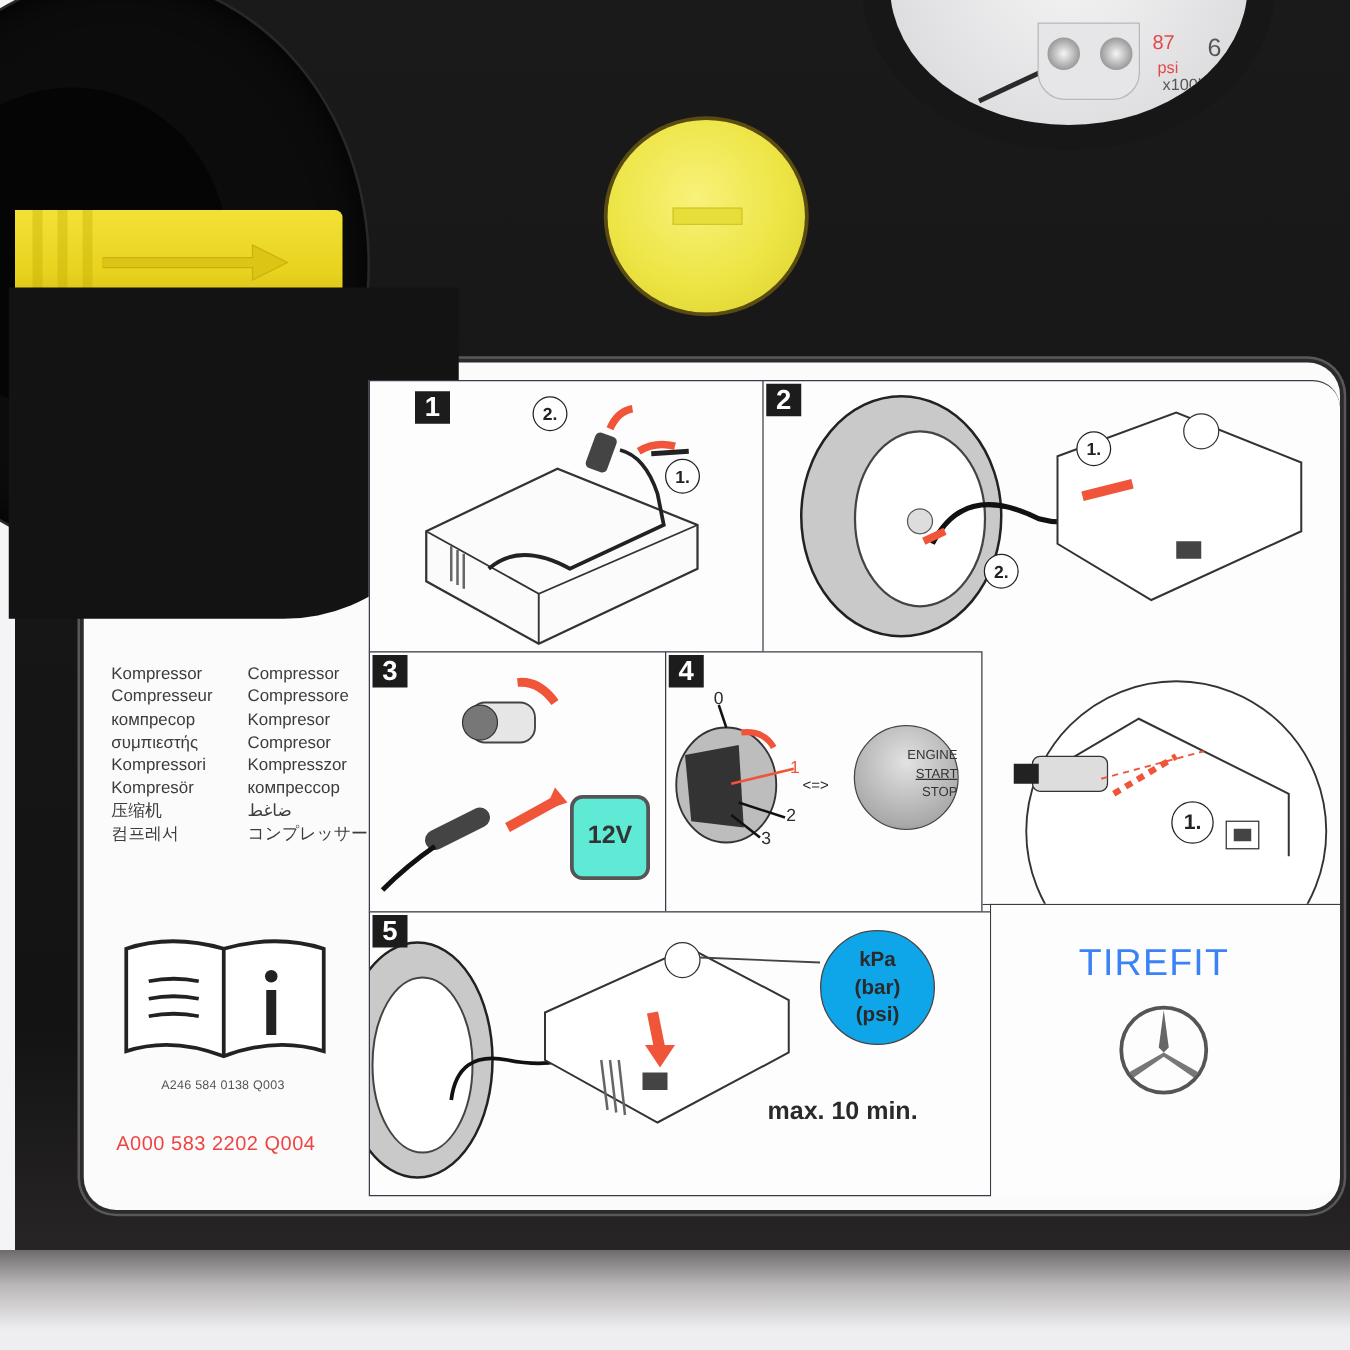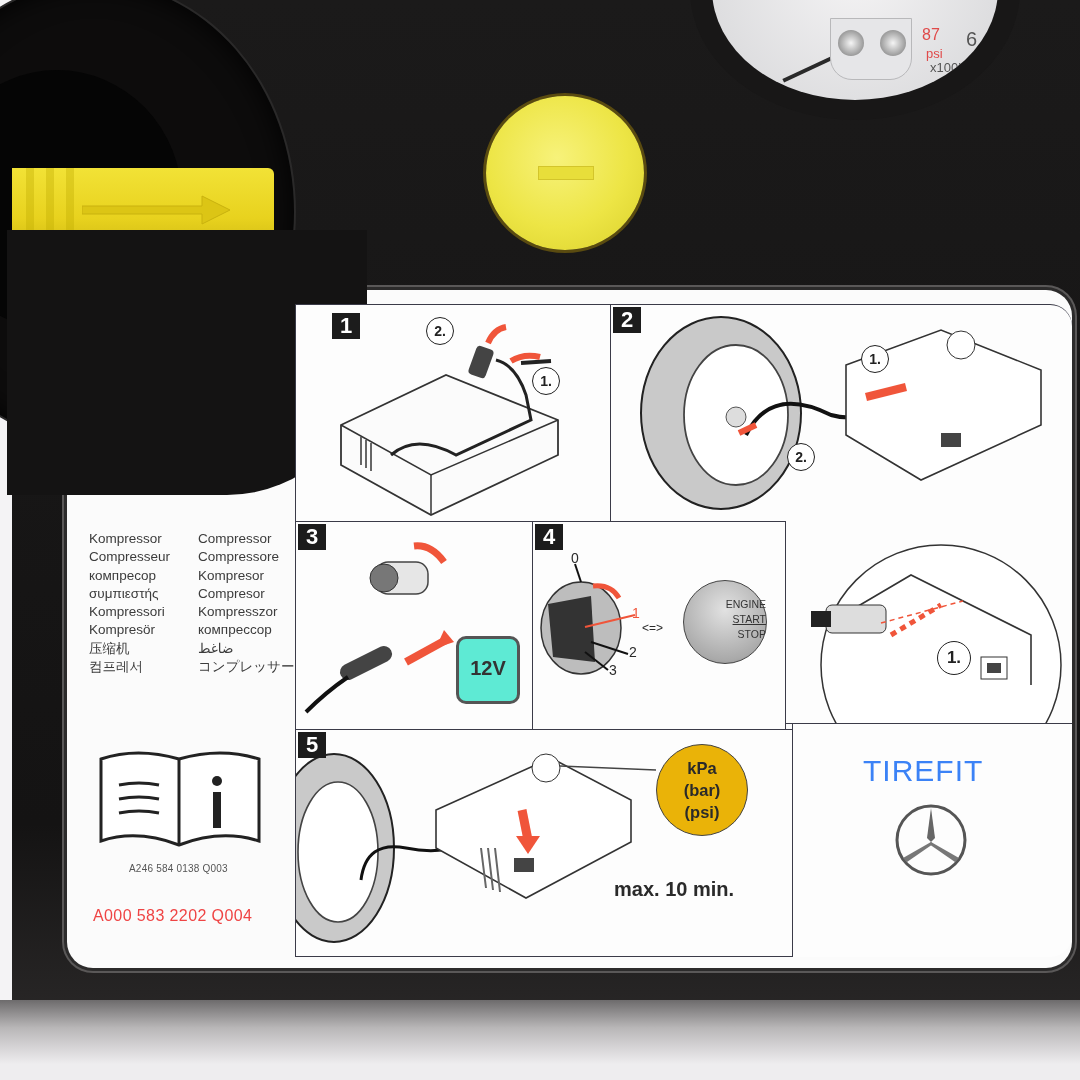--- a/index.html
+++ b/index.html
@@ -28,21 +28,21 @@
   .lang-col{position:absolute;top:240px;font-size:13.5px;line-height:18.3px;color:#3c3c3c;}
   .book-icon{position:absolute;left:30px;top:455px;width:166px;height:112px;}
   .small-code{position:absolute;left:62px;top:573px;font-size:10px;color:#555;letter-spacing:0.2px;}
   .big-code{position:absolute;left:26px;top:617px;font-size:16px;color:#ef4444;letter-spacing:0.4px;}
   .label-text{position:absolute;color:#2a2a2a;}
   .orange{color:#f0553a;}
   .num-circle{position:absolute;width:26px;height:26px;border:1.6px solid #222;border-radius:50%;font-size:14px;line-height:26px;text-align:center;color:#222;background:#fff;font-weight:bold;}
   .tirefit{position:absolute;left:70px;top:30px;font-size:30px;color:#3b82f6;letter-spacing:1px;}
   .mb-star{position:absolute;left:100px;top:78px;width:76px;height:76px;}
   .mb-text{position:absolute;left:42px;top:163px;font-family:"Liberation Serif",serif;font-size:26px;color:#333;}
-  .kpa-bubble{position:absolute;left:360px;top:14px;width:92px;height:92px;border:1.6px solid #444;border-radius:50%;text-align:center;font-weight:bold;font-size:16.5px;line-height:22px;color:#2a2a2a;padding-top:12px;box-sizing:border-box;background:#eab308;}
+  .kpa-bubble{position:absolute;left:360px;top:14px;width:92px;height:92px;border:1.6px solid #444;border-radius:50%;text-align:center;font-weight:bold;font-size:16.5px;line-height:22px;color:#2a2a2a;padding-top:12px;box-sizing:border-box;background:#0ea5e9;}
   .maxmin{position:absolute;left:318px;top:148px;font-weight:bold;font-size:20px;color:#2a2a2a;}
   .engine-btn{position:absolute;left:150px;top:58px;width:84px;height:84px;border-radius:50%;background:radial-gradient(circle at 50% 35%,#e2e2e2 0%,#a9a9a9 75%,#7b7b7b 100%);border:1.5px solid #444;text-align:right;font-size:10.5px;color:#333;line-height:15px;padding-top:16px;box-sizing:border-box;}
   .v12{position:absolute;left:160px;top:66px;width:58px;height:62px;border:3px solid #555;border-radius:10px;text-align:center;font-size:20px;font-weight:bold;line-height:58px;color:#333;background:#5eead4;margin-top:48px;}
   svg{display:block;}
 </style>
 </head>
 <body>
 
 <div class="device">
   <div class="hose-well"></div>

